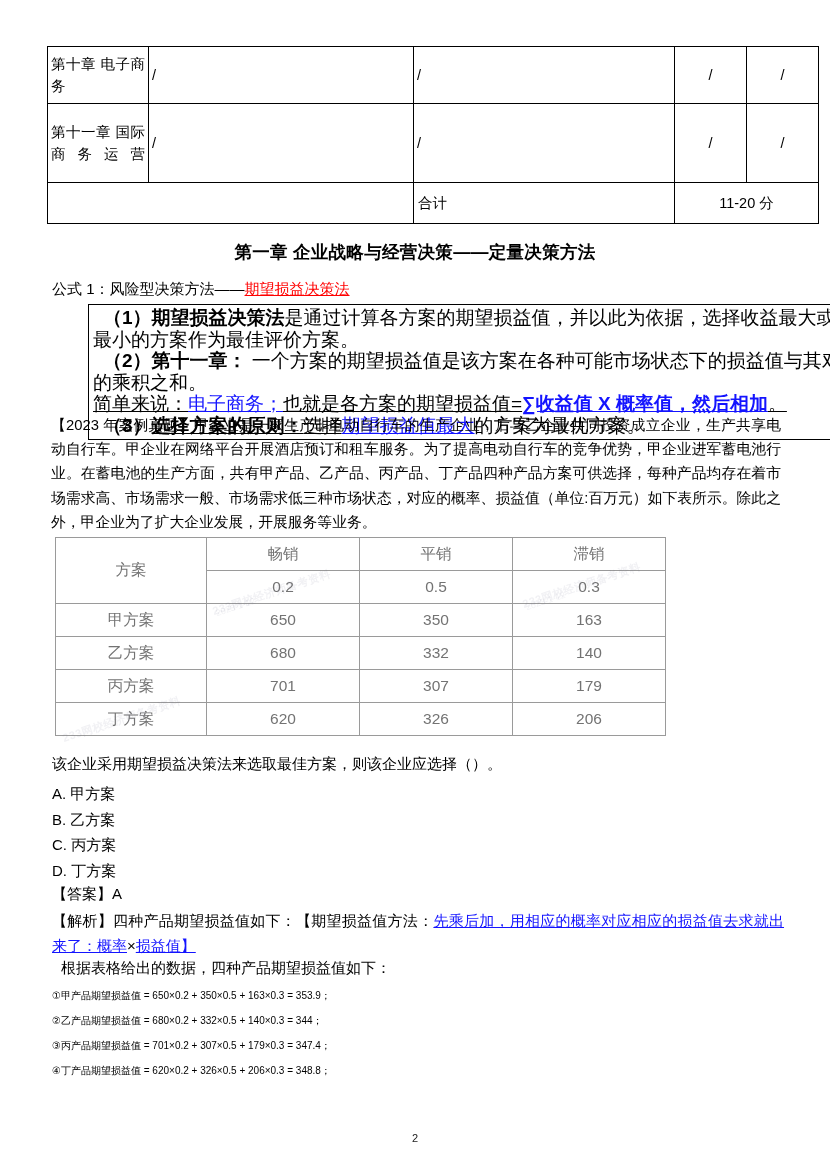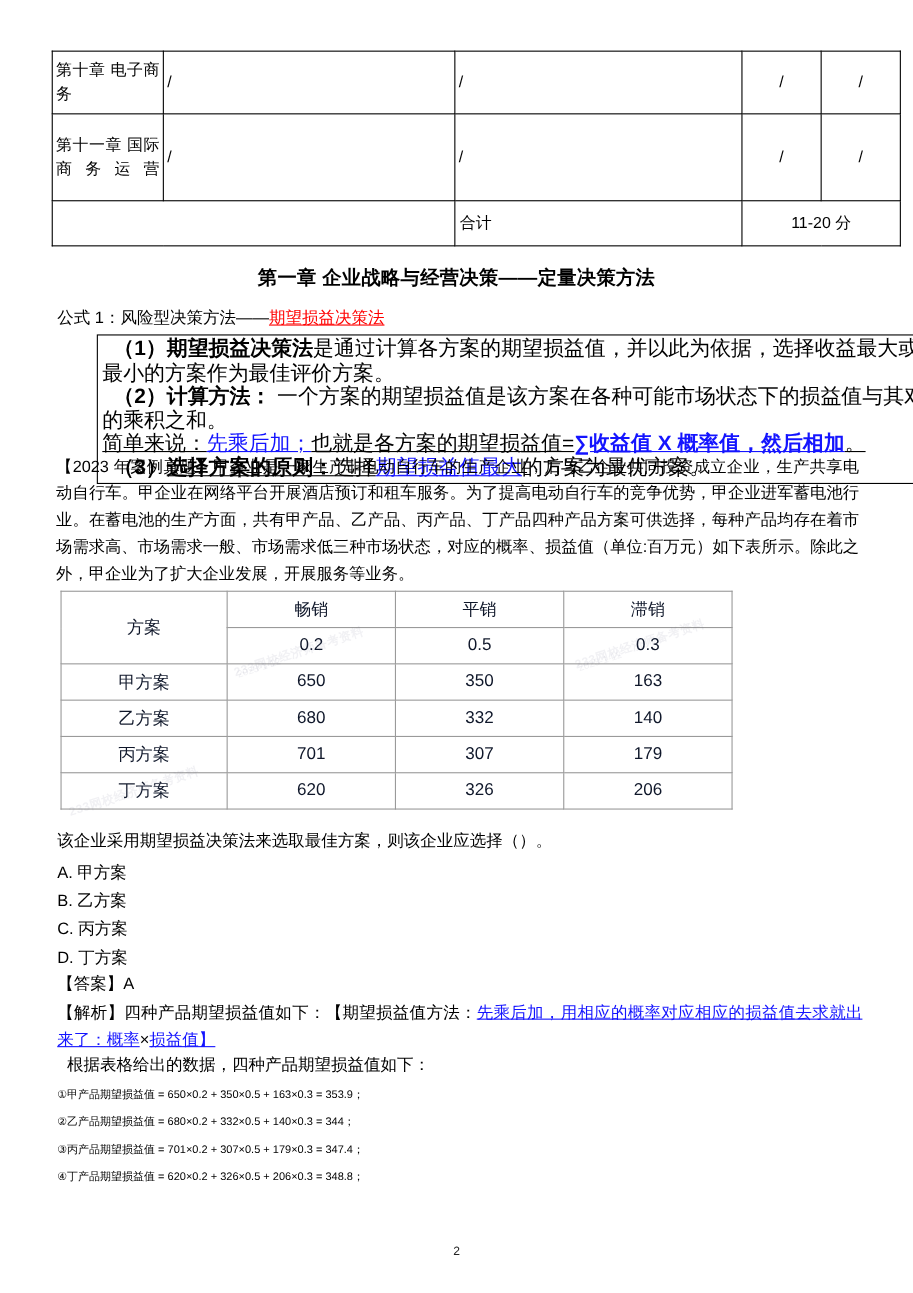--- a/index.html
+++ b/index.html
@@ -116,21 +116,21 @@
     top: 537px;
     width: 598px;
     border-collapse: collapse;
     table-layout: fixed;
   }
   .data-table td {
     border: 1px solid #9a9a9a;
     text-align: center;
     font-size: 15.5px;
     height: 30px;
-    color: #0f172a;
+    color: #737373;
   }
   .dt-c1 { width: 148px; }
   .dt-c2, .dt-c3, .dt-c4 { width: 150px; }
 
   
   .question {
     position: absolute;
     left: 52px;
     top: 755px;
     font-size: 15px;
@@ -240,24 +240,24 @@
 
   <div class="formula-line">
     <span>公式 1：风险型决策方法——</span><span class="red">期望损益决策法</span>
   </div>
 
   <div class="def-box">
     <p class="indent">
       <b>（1）</b><b>期望损益决策法</b><span>是通过计算各方案的期望损益值，并以此为依据，选择收益最大或者损失最小的方案作为最佳评价方案。</span>
     </p>
     <p class="indent">
-      <b>（2）</b><b>计算方法：</b>&nbsp;<span>一个方案的期望损益值是该方案在各种可能市场状态下的损益值与其对应概率的乘积之和。</span>
+      <b>（2）</b><b>第十一章：</b>&nbsp;<span>一个方案的期望损益值是该方案在各种可能市场状态下的损益值与其对应概率的乘积之和。</span>
     </p>
     <p>
-      <span class="u">简单来说：</span><span class="blue-u">先乘后加；</span><span class="u">也就是各方案的期望损益值=</span><span class="blue-b-u">∑收益值 X 概率值，然后相加</span><span class="u">。</span>
+      <span class="u">简单来说：</span><span class="blue-u">电子商务；</span><span class="u">也就是各方案的期望损益值=</span><span class="blue-b-u">∑收益值 X 概率值，然后相加</span><span class="u">。</span>
     </p>
     <p class="indent">
       <b>（3）</b><b class="u">选择方案的原则：</b><span class="u">选择</span><span class="blue-u">期望损益值最大</span><span>的方案为最优方案。</span>
     </p>
   </div>
 
   <div class="case-para">【2023 年案例真题】甲企业是一家生产非电动自行车的生产企业，后与乙企业共同投资成立企业，生产共享电动自行车。甲企业在网络平台开展酒店预订和租车服务。为了提高电动自行车的竞争优势，甲企业进军蓄电池行业。在蓄电池的生产方面，共有甲产品、乙产品、丙产品、丁产品四种产品方案可供选择，每种产品均存在着市场需求高、市场需求一般、市场需求低三种市场状态，对应的概率、损益值（单位:百万元）如下表所示。除此之外，甲企业为了扩大企业发展，开展服务等业务。</div>
 
   <table class="data-table">
     <tbody>

